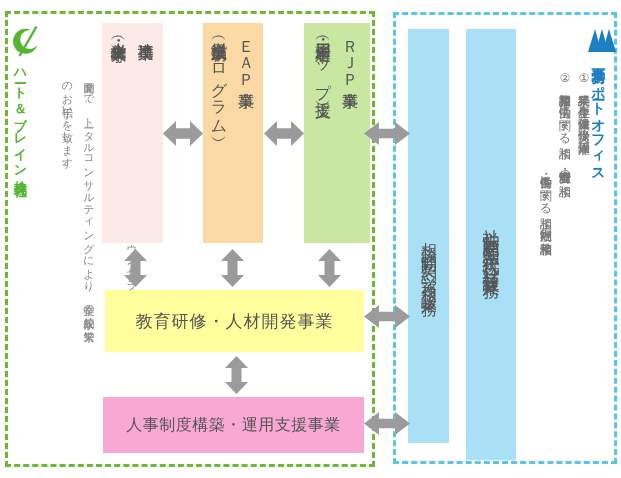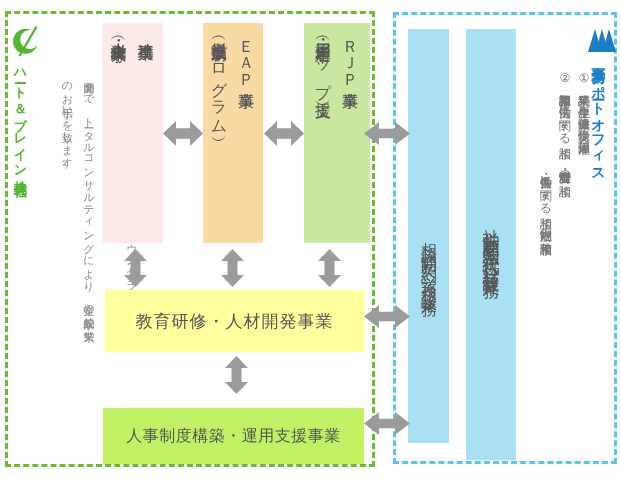--- a/index.html
+++ b/index.html
@@ -53,21 +53,21 @@
   .box-sharoushi    { left:466px; top:29px; width:50px; height:431px;
     font-size:17px; letter-spacing:3px; }
 
   .hbox {
     position:absolute; display:flex; align-items:center; justify-content:center;
     color:#555;
   }
   .box-training { left:105px; top:290px; width:259px; height:62px;
     background:#ffff9d; font-size:17px; letter-spacing:1px; }
   .box-hrsystem { left:103px; top:397px; width:261px; height:56px;
-    background:#bef264; font-size:16px; letter-spacing:0.5px;margin-top:11px; }
+    background:#f9a8d4; font-size:16px; letter-spacing:0.5px; }
 
   .arrow { position:absolute; }
   .arrow svg { display:block; width:100%; height:100%; }
 </style>
 </head>
 <body>
 
 <div class="stage">
 
   <div class="panel panel-left"></div>

